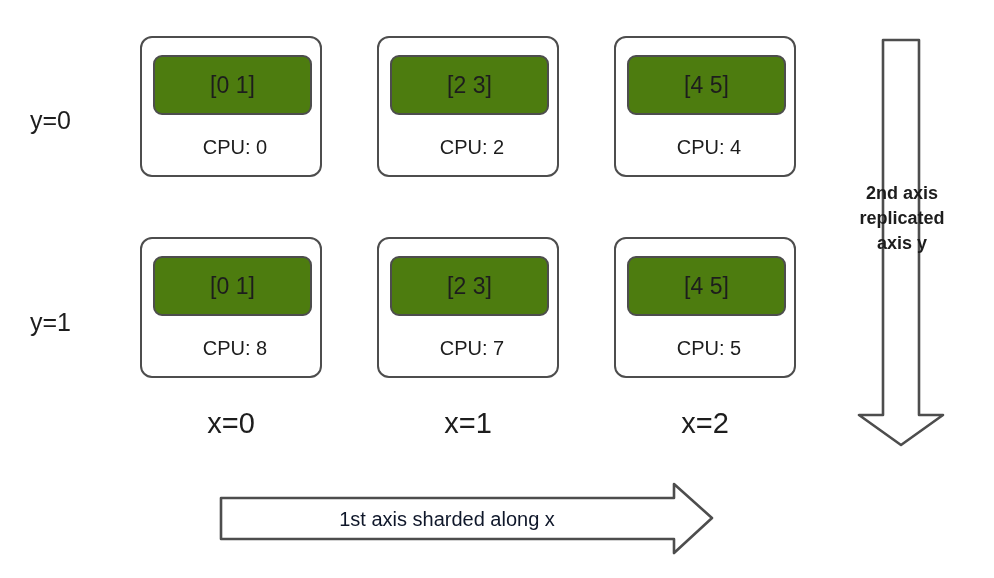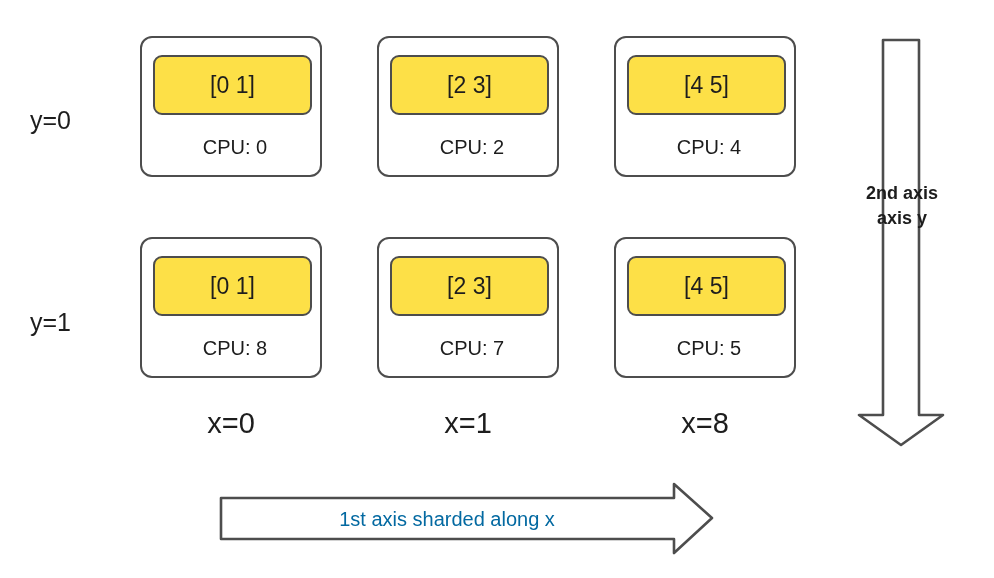--- a/index.html
+++ b/index.html
@@ -47,21 +47,21 @@
     border: 2.6px solid #4d4d4d;
     border-radius: 12px;
   }
   .cell-shard {
     position: absolute;
     box-sizing: border-box;
     left: 11px;
     top: 17px;
     width: 159px;
     height: 60px;
-    background: #fde047;
+    background: #4d7c0f;
     border: 2.6px solid #4d4d4d;
     border-radius: 9px;
     display: flex;
     align-items: center;
     justify-content: center;
   }
   .cell-shard-label {
     font-size: 23px;
     line-height: 1;
     color: #1d1d1d;
@@ -100,21 +100,21 @@
     color: #1d1d1d;
     white-space: nowrap;
   }
   .v-arrow-text span { display: block; font-weight: bold; }
 
   .h-arrow-text {
     position: absolute;
     text-align: center;
     font-size: 20px;
     line-height: 1;
-    color: #0369a1;
+    color: #0f172a;
     white-space: nowrap;
   }
 </style>
 </head>
 <body>
 
 <div id="canvas">
 
   <div class="row-label" style="left:30px; top:108px;">y=0</div>
 
@@ -159,35 +159,36 @@
     <div class="cell-shard">
       <span class="cell-shard-label">[4 5]</span>
     </div>
     <div class="cell-cpu-label">CPU: 5</div>
   </div>
 
   <div class="col-label" style="left:140px; top:409px; width:182px;">x=0</div>
 
   <div class="col-label" style="left:377px; top:409px; width:182px;">x=1</div>
 
-  <div class="col-label" style="left:614px; top:409px; width:182px;">x=8</div>
+  <div class="col-label" style="left:614px; top:409px; width:182px;">x=2</div>
 
   <svg class="arrow-svg" style="left:855px; top:30px;" width="100" height="425" viewBox="0 0 100 425">
     <path class="arrow-path" d="M 28 10
              L 64 10
              L 64 385
              L 88 385
              L 46 415
              L 4 385
              L 28 385
              Z"></path>
   </svg>
 
   <div class="v-arrow-text" style="left:832px; top:181px; width:140px;">
     <span>2nd axis</span>
+    <span>replicated</span>
     <span>axis y</span>
   </div>
 
   <svg class="arrow-svg" style="left:215px; top:478px;" width="505" height="90" viewBox="0 0 505 90">
     <path class="arrow-path" d="M 6 20
              L 459 20
              L 459 6
              L 497 40
              L 459 75
              L 459 61

